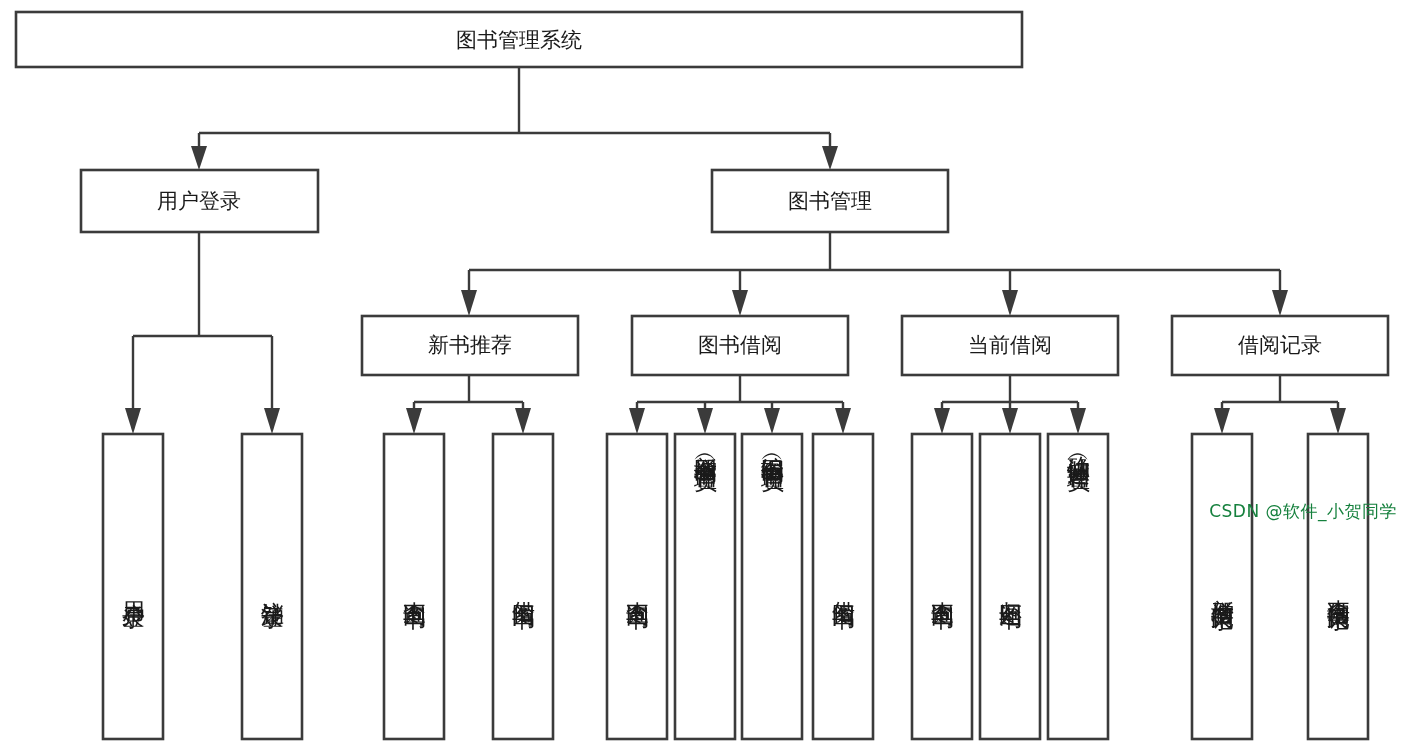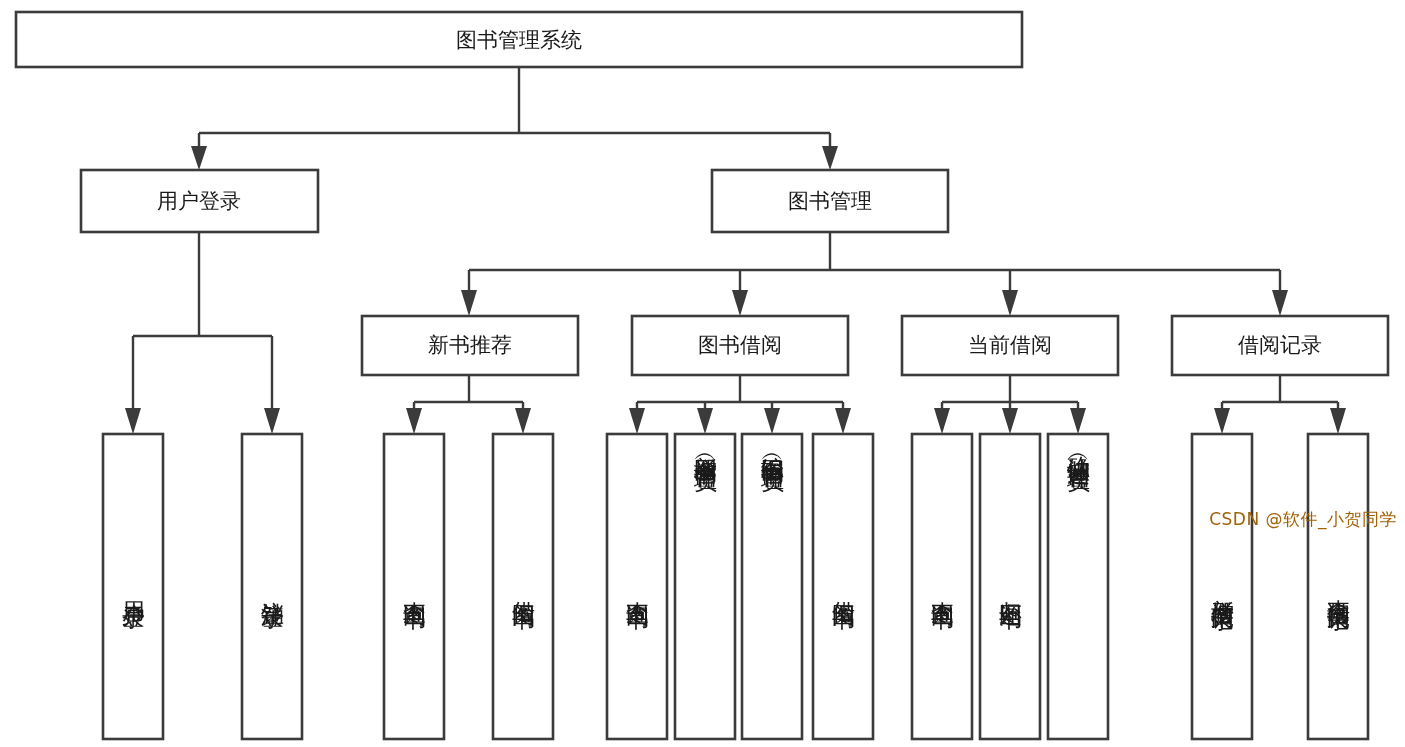--- a/index.html
+++ b/index.html
@@ -68,24 +68,24 @@
     font-family: "DejaVu Sans", "Liberation Sans", sans-serif;
     font-size: 23px;
     line-height: 1.12;
     letter-spacing: 2px;
     color: #1a1a1a;
     white-space: nowrap;
   }
   .watermark {
     position: absolute;
     right: 8px;
-    bottom: 0;
+    bottom: 8px;
     font-family: "DejaVu Sans", "Liberation Sans", sans-serif;
     font-size: 17px;
-    color: #a16207;
+    color: #15803d;
     letter-spacing: 0.5px;
     white-space: nowrap;
   }
 </style>
 </head>
 <body>
 
 <div id="diagram-root">
 
   <svg class="diagram-canvas" viewBox="0 0 1405 747" xmlns="http://www.w3.org/2000/svg">

